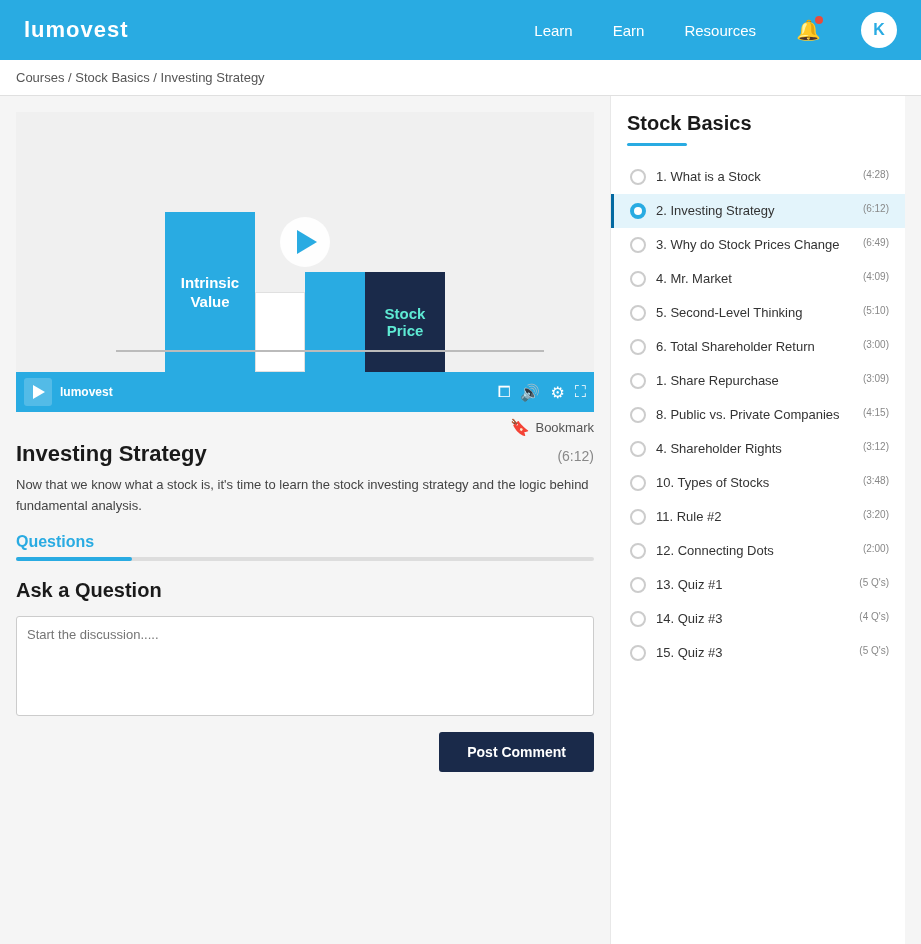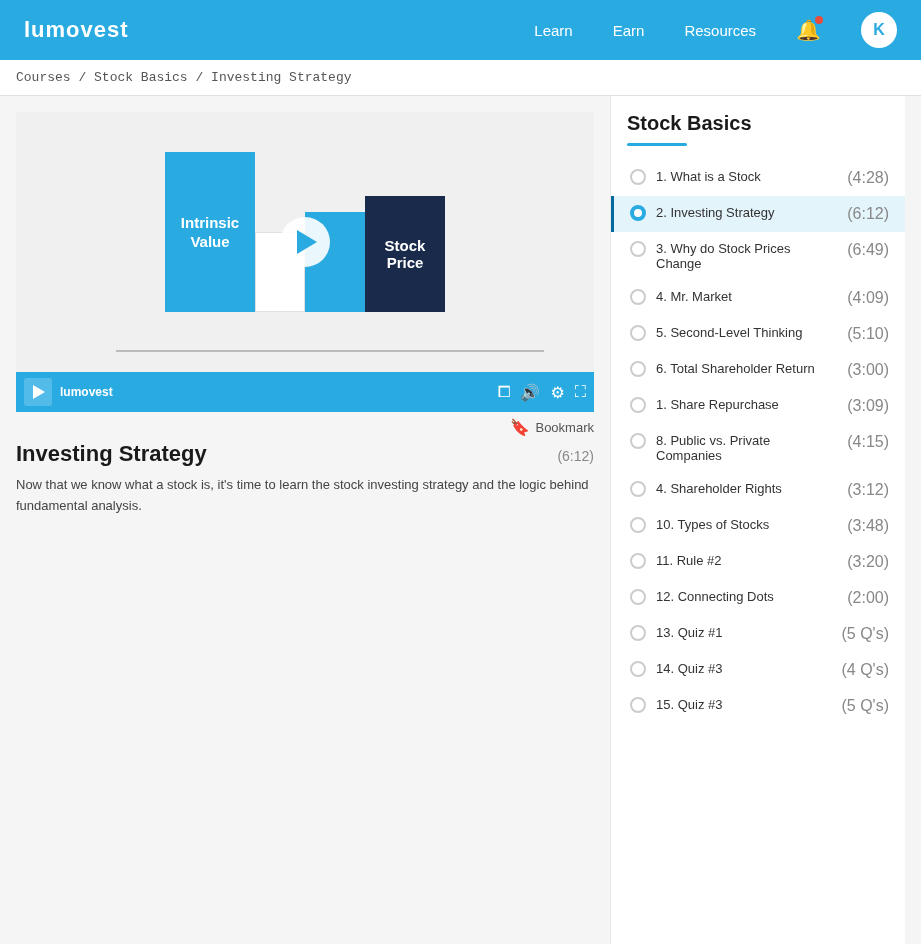--- a/index.html
+++ b/index.html
@@ -62,21 +62,20 @@
       cursor: pointer;
     }
 
     
     .breadcrumb {
       padding: 10px 16px;
       font-size: 13px;
       color: #555;
       background: #fff;
       border-bottom: 1px solid #e0e0e0;
-      font-family: Liberation Mono, monospace;
     }
     .breadcrumb a { color: #555; text-decoration: none; }
 
     
     .main-layout {
       display: flex;
       gap: 0;
       padding: 0;
       min-height: calc(100vh - 90px);
     }
@@ -92,21 +91,21 @@
     .video-container {
       background: #fff;
       margin-bottom: 0;
     }
     .video-player {
       position: relative;
       width: 100%;
       height: 260px;
       background: #f0f0f0;
       display: flex;
-      align-items: flex-start;
+      align-items: flex-end;
       justify-content: center;
       overflow: hidden;
     }
     .video-chart {
       display: flex;
       align-items: flex-end;
       gap: 0;
       height: 200px;
       position: relative;
     }
@@ -154,26 +153,26 @@
     .play-triangle {
       width: 0;
       height: 0;
       border-top: 12px solid transparent;
       border-bottom: 12px solid transparent;
       border-left: 20px solid #29abe2;
       margin-left: 4px;
     }
     .chart-bar-stock {
       width: 80px;
-      height: 116px;
+      height: 100px;
       background: #1a2a4a;
       display: flex;
       align-items: center;
       justify-content: center;
-      color: #ffffff;
+      color: #5eead4;
       font-size: 15px;
       font-weight: bold;
       text-align: center;
     }
     .chart-baseline {
       position: absolute;
       bottom: 20px;
       left: 100px;
       right: 50px;
       height: 2px;
@@ -375,21 +374,21 @@
       width: 8px; height: 8px;
       background: #fff;
       border-radius: 50%;
     }
     .lesson-name {
       flex: 1;
       font-size: 13px;
     }
     .lesson-time {
       color: #888;
-      font-size: 16px;
+      font-size: 10px;
       margin-left: 8px;
     }
   </style>
 </head>
 <body>
 
 <nav class="navbar">
   <span class="navbar-logo">lumovest</span>
   <div class="navbar-links">
     <a class="nav-link" href="#">Learn</a>
@@ -450,20 +449,31 @@
         <span>Bookmark</span>
       </button>
     </div>
 
     <div class="lesson-header">
       <h1 class="lesson-title">Investing Strategy</h1>
       <span class="lesson-duration">(6:12)</span>
     </div>
     <p class="lesson-desc">Now that we know what a stock is, it's time to learn the stock investing strategy and the logic behind fundamental analysis.</p>
 
+    <div class="questions-section">
+      <div class="questions-label">Questions</div>
+      <div class="questions-progress">
+        <div class="questions-progress-fill"></div>
+      </div>
+      <h2 class="ask-title">Ask a Question</h2>
+      <textarea class="comment-textarea" placeholder="Start the discussion....." style=""></textarea>
+      <div class="post-comment-row">
+        <button class="post-comment-btn">Post Comment</button>
+      </div>
+    </div>
   </div>
 
   <div class="sidebar">
     <div class="sidebar-title">Stock Basics</div>
     <div class="sidebar-underline"></div>
     <div id="lesson-list">
         <div class="lesson-item">
           <div class="lesson-circle"></div>
           <span class="lesson-name">1. What is a Stock</span>
           <span class="lesson-time">(4:28)</span>

